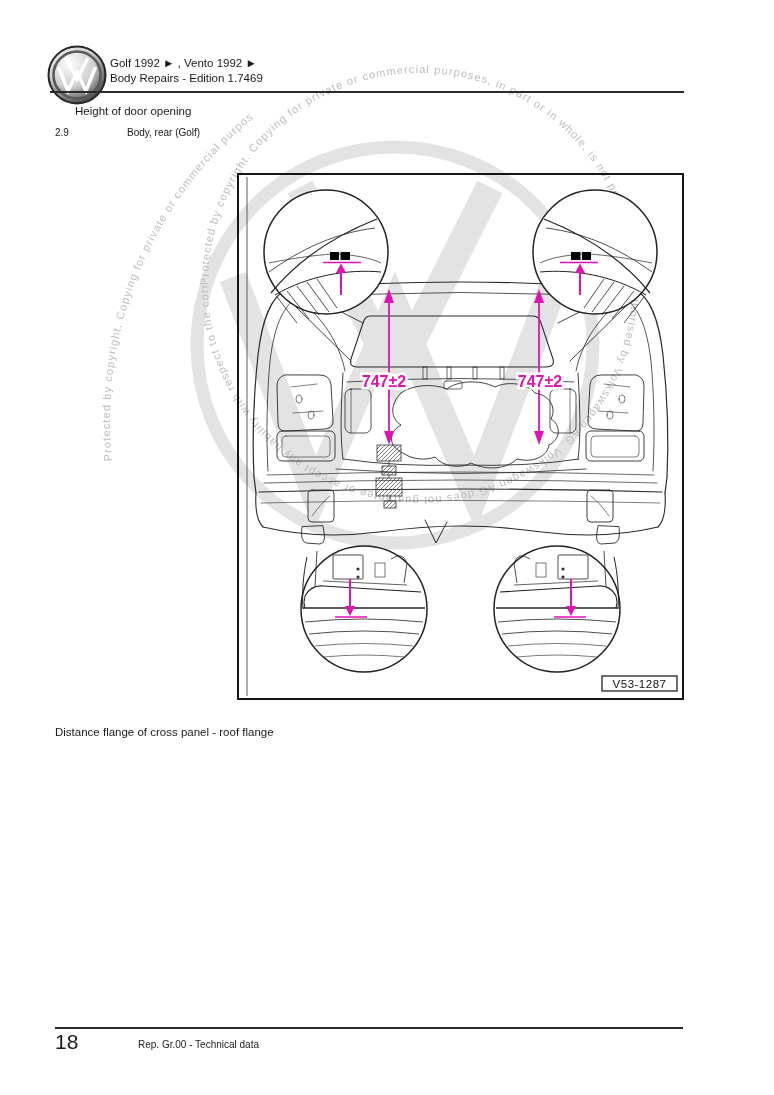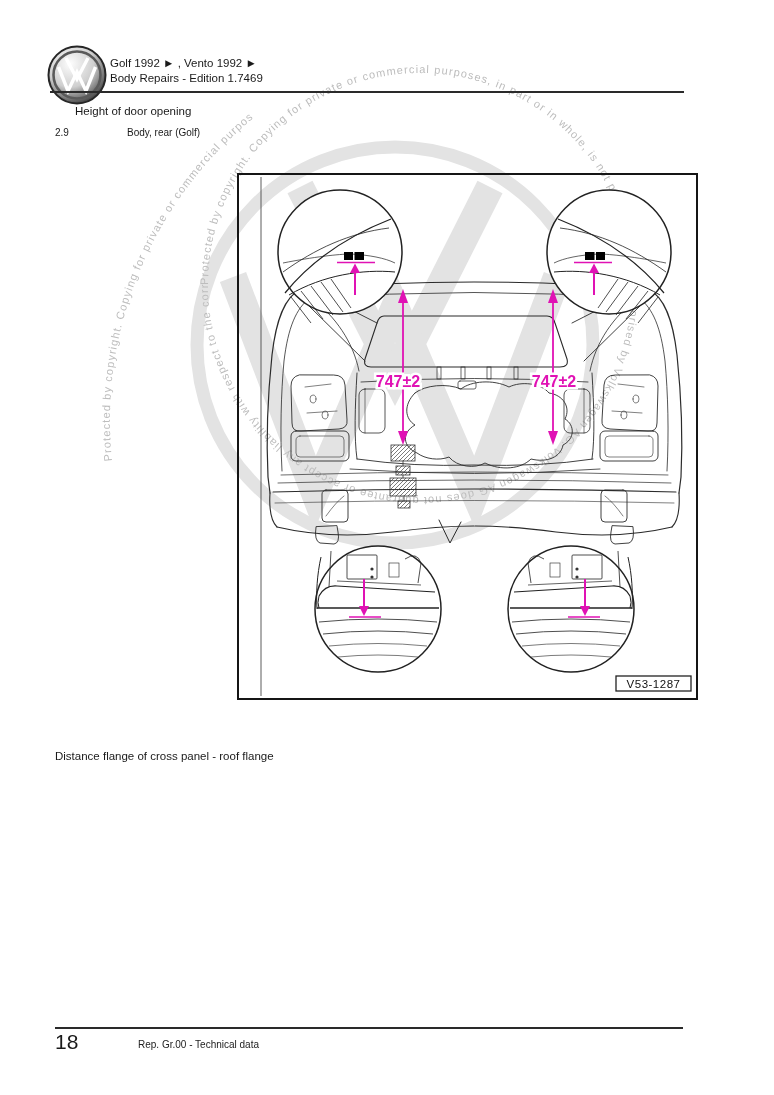--- a/index.html
+++ b/index.html
@@ -7,22 +7,22 @@
         font-family:"Liberation Sans",sans-serif;color:#1a1a1a;}
   .wm-layer{position:absolute;left:0;top:0;z-index:0;pointer-events:none;}
   .content{position:absolute;left:0;top:0;width:774px;height:1095px;z-index:1;}
   .hdr-logo{position:absolute;left:47px;top:45px;}
   .hdr-text{position:absolute;left:110px;top:56px;font-size:11.5px;line-height:15px;white-space:nowrap;}
   .rule{position:absolute;background:#2a2a2a;}
   .rule-top{left:50px;top:91px;width:634px;height:2px;}
   .subtitle{position:absolute;left:55px;top:105px;font-size:11.5px;margin-left:20px;}
   .section{position:absolute;left:55px;top:127px;font-size:10px;}
   .section .num{display:inline-block;width:72px;}
-  .figure{position:absolute;left:237px;top:173px;width:443px;height:523px;border:2px solid #151515;background:transparent;padding-left:14px;}
-  .caption{position:absolute;left:55px;top:726px;font-size:11.5px;margin-top:24px;}
+  .figure{position:absolute;left:237px;top:173px;width:443px;height:523px;border:2px solid #151515;background:transparent;}
+  .caption{position:absolute;left:55px;top:726px;font-size:11.5px;}
   .rule-bottom{left:55px;top:1027px;width:628px;height:2px;}
   .pagenum{position:absolute;left:55px;top:1030px;font-size:21px;}
   .foot-text{position:absolute;left:94px;top:1039px;font-size:10px;color:#222;padding-left:44px;}
   .dim-label{font-family:"Liberation Sans",sans-serif;font-size:16px;font-weight:bold;
              paint-order:stroke;stroke:#ffffff;stroke-width:5px;text-anchor:middle;}
   .fig-code{font-family:"Liberation Sans",sans-serif;font-size:11.5px;letter-spacing:.5px;fill:#111;text-anchor:middle;}
   .wm-text{font-family:"Liberation Sans",sans-serif;font-size:11px;fill:#bdbdbd;letter-spacing:1.1px;}
 </style>
 </head>
 <body>

